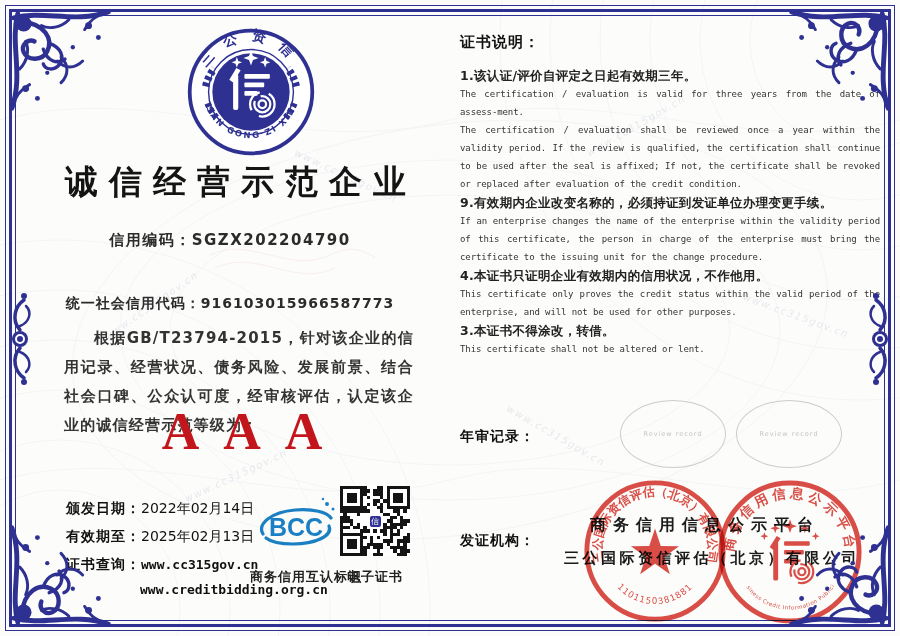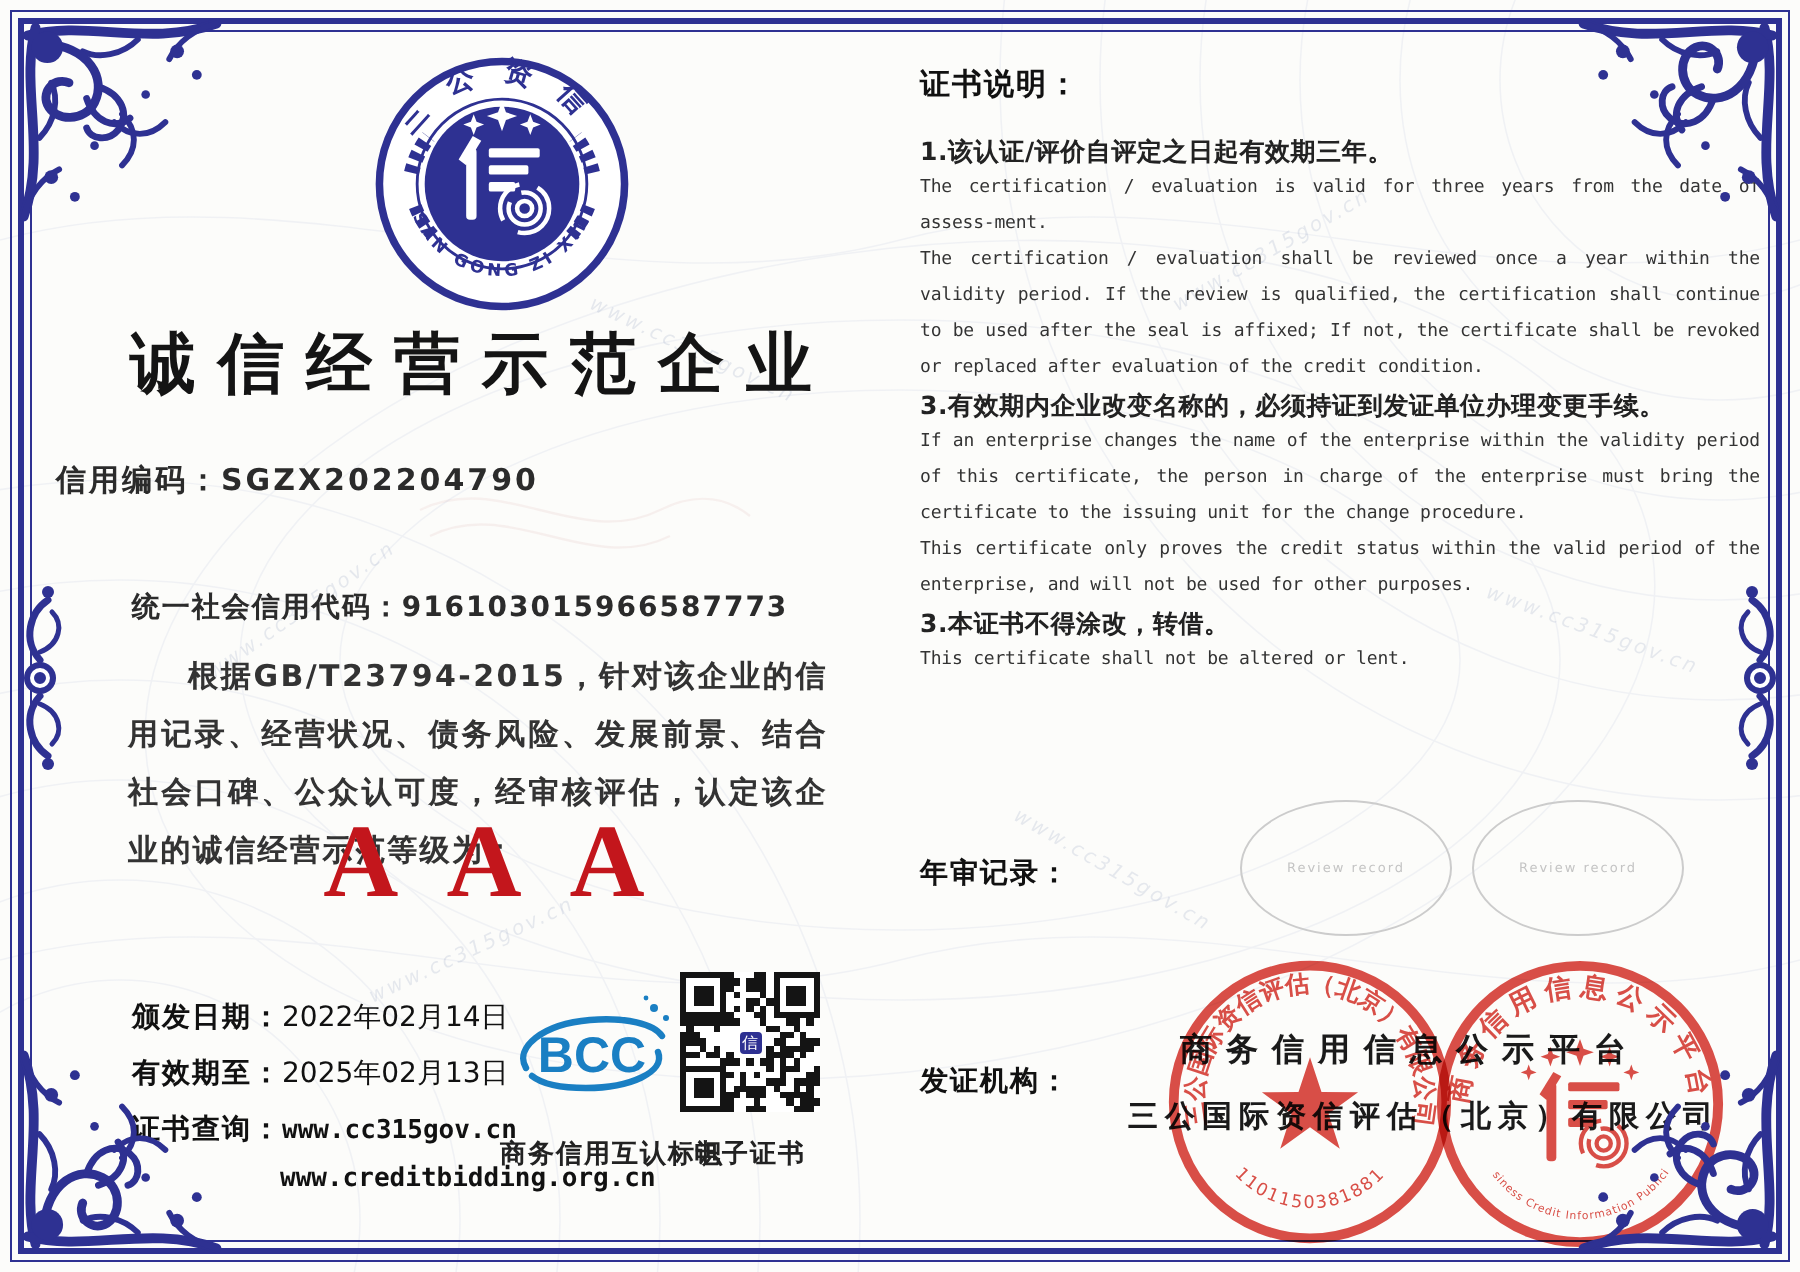--- a/index.html
+++ b/index.html
@@ -20,21 +20,21 @@
   .edge.r{right:7px;transform:scaleX(-1);}
   
   .bg{position:absolute;inset:0;z-index:0;}
   .wm{position:absolute;z-index:0;font-size:10px;font-style:italic;letter-spacing:1.5px;
       color:rgba(110,130,175,.16);white-space:nowrap;}
   
   .logo{position:absolute;left:185px;top:26px;width:132px;height:132px;z-index:3;}
   .title{position:absolute;left:28px;top:160px;width:404px;text-align:center;z-index:3;
          font-family:"Liberation Serif","DejaVu Serif",serif;font-weight:700;font-size:33px;
          letter-spacing:11px;padding-left:11px;color:#141414;}
-  .code-line{position:absolute;left:28px;top:231px;width:404px;z-index:3;
+  .code-line{position:absolute;left:28px;top:231px;width:404px;text-align:center;z-index:3;
          font-size:15px;font-weight:600;letter-spacing:1.5px;color:#2b2b2b;}
   .uscc-line{position:absolute;left:28px;top:295px;width:404px;text-align:center;z-index:3;
          font-size:14px;font-weight:600;letter-spacing:1px;color:#2b2b2b;}
   .para{position:absolute;left:64px;top:324px;width:350px;z-index:3;text-align:justify;
         text-indent:2em;font-size:15px;font-weight:600;line-height:29px;letter-spacing:1.2px;color:#333;}
   .rating{position:absolute;left:28px;top:402px;width:404px;text-align:center;z-index:3;
         font-family:"Liberation Serif","DejaVu Serif",serif;font-weight:700;font-size:52px;
         letter-spacing:24px;padding-left:24px;color:#c3161c;}
   .fl{position:absolute;z-index:3;font-size:14px;color:#111;white-space:nowrap;}
   .fl b{font-weight:700;letter-spacing:1px;}
@@ -436,24 +436,25 @@
 
   <div class="instr">
     <div>
       <div class="instr-zh">1.该认证/评价自评定之日起有效期三年。</div>
       <div class="instr-en">The certification / evaluation is valid for three years from the date of assess-ment.</div>
     </div>
     <div>
       <div class="instr-en">The certification / evaluation shall be reviewed once a year within the validity period. If the review is qualified, the certification shall continue to be used after the seal is affixed; If not, the certificate shall be revoked or replaced after evaluation of the credit condition.</div>
     </div>
     <div>
-      <div class="instr-zh">3.有效期内企业改变名称的，必须持证到发证单位办理变更手续。</div>
+      <div class="instr-zh">9.有效期内企业改变名称的，必须持证到发证单位办理变更手续。</div>
       <div class="instr-en">If an enterprise changes the name of the enterprise within the validity period of this certificate, the person in charge of the enterprise must bring the certificate to the issuing unit for the change procedure.</div>
     </div>
     <div>
+      <div class="instr-zh">4.本证书只证明企业有效期内的信用状况，不作他用。</div>
       <div class="instr-en">This certificate only proves the credit status within the valid period of the enterprise, and will not be used for other purposes.</div>
     </div>
     <div>
       <div class="instr-zh">3.本证书不得涂改，转借。</div>
       <div class="instr-en">This certificate shall not be altered or lent.</div>
     </div>
   </div>
 
   <div class="review-label">年审记录：</div>
   <div class="stamp-oval" style="left:620px;">

